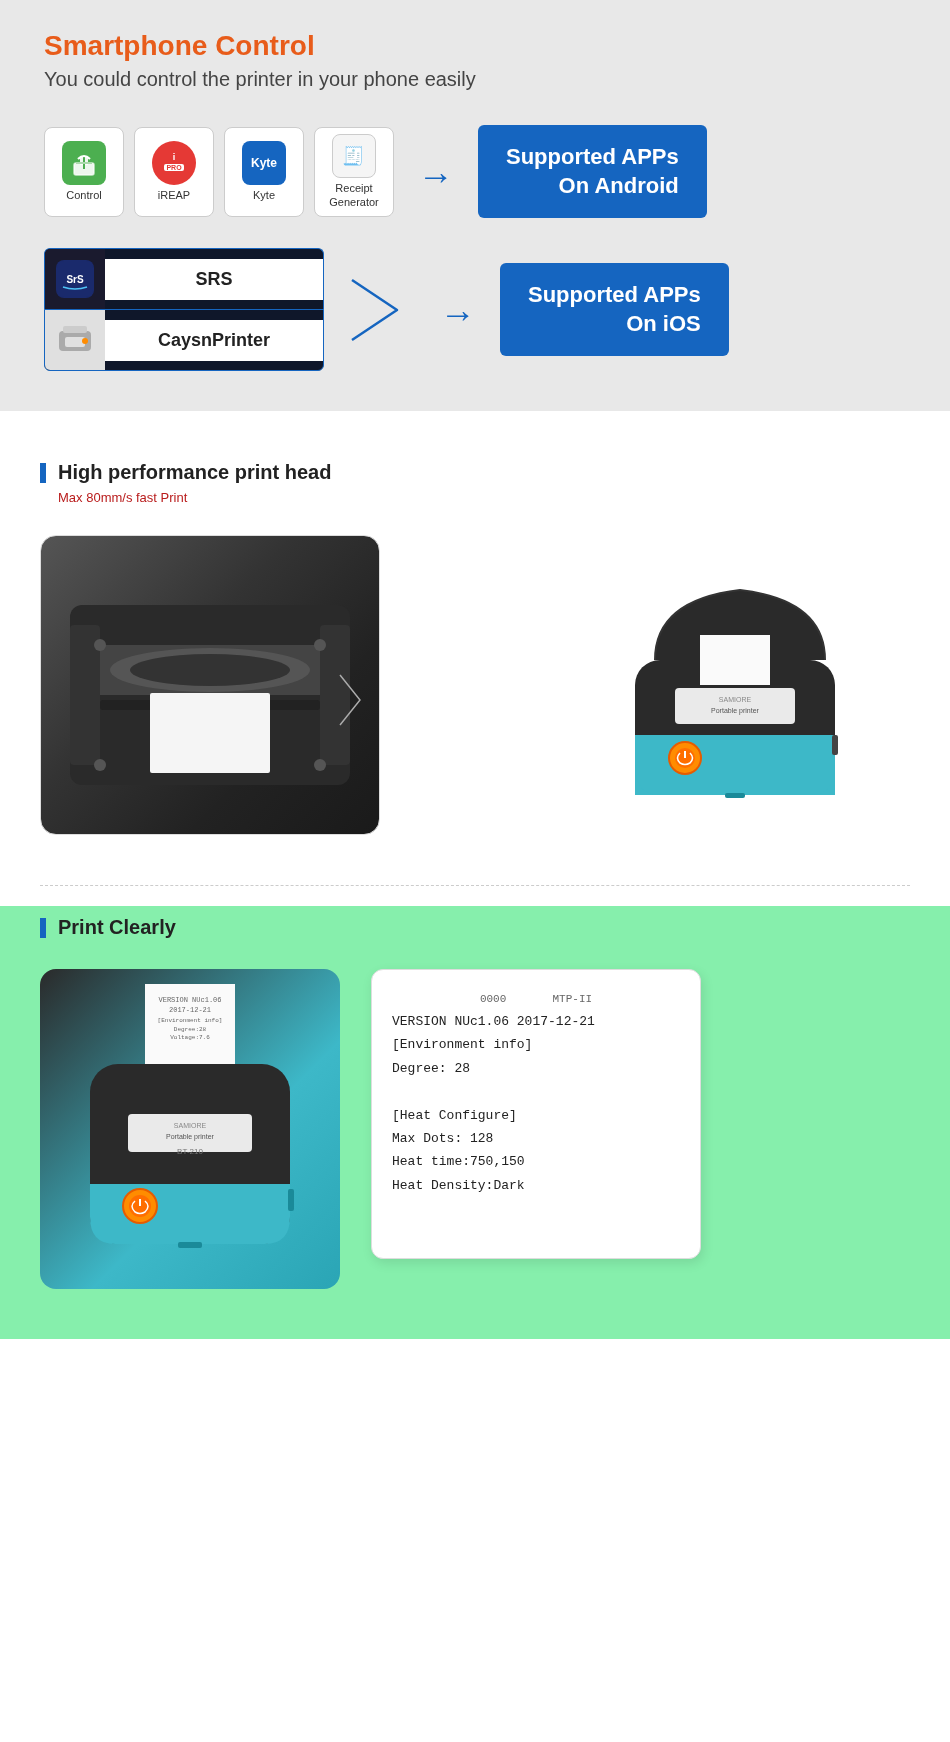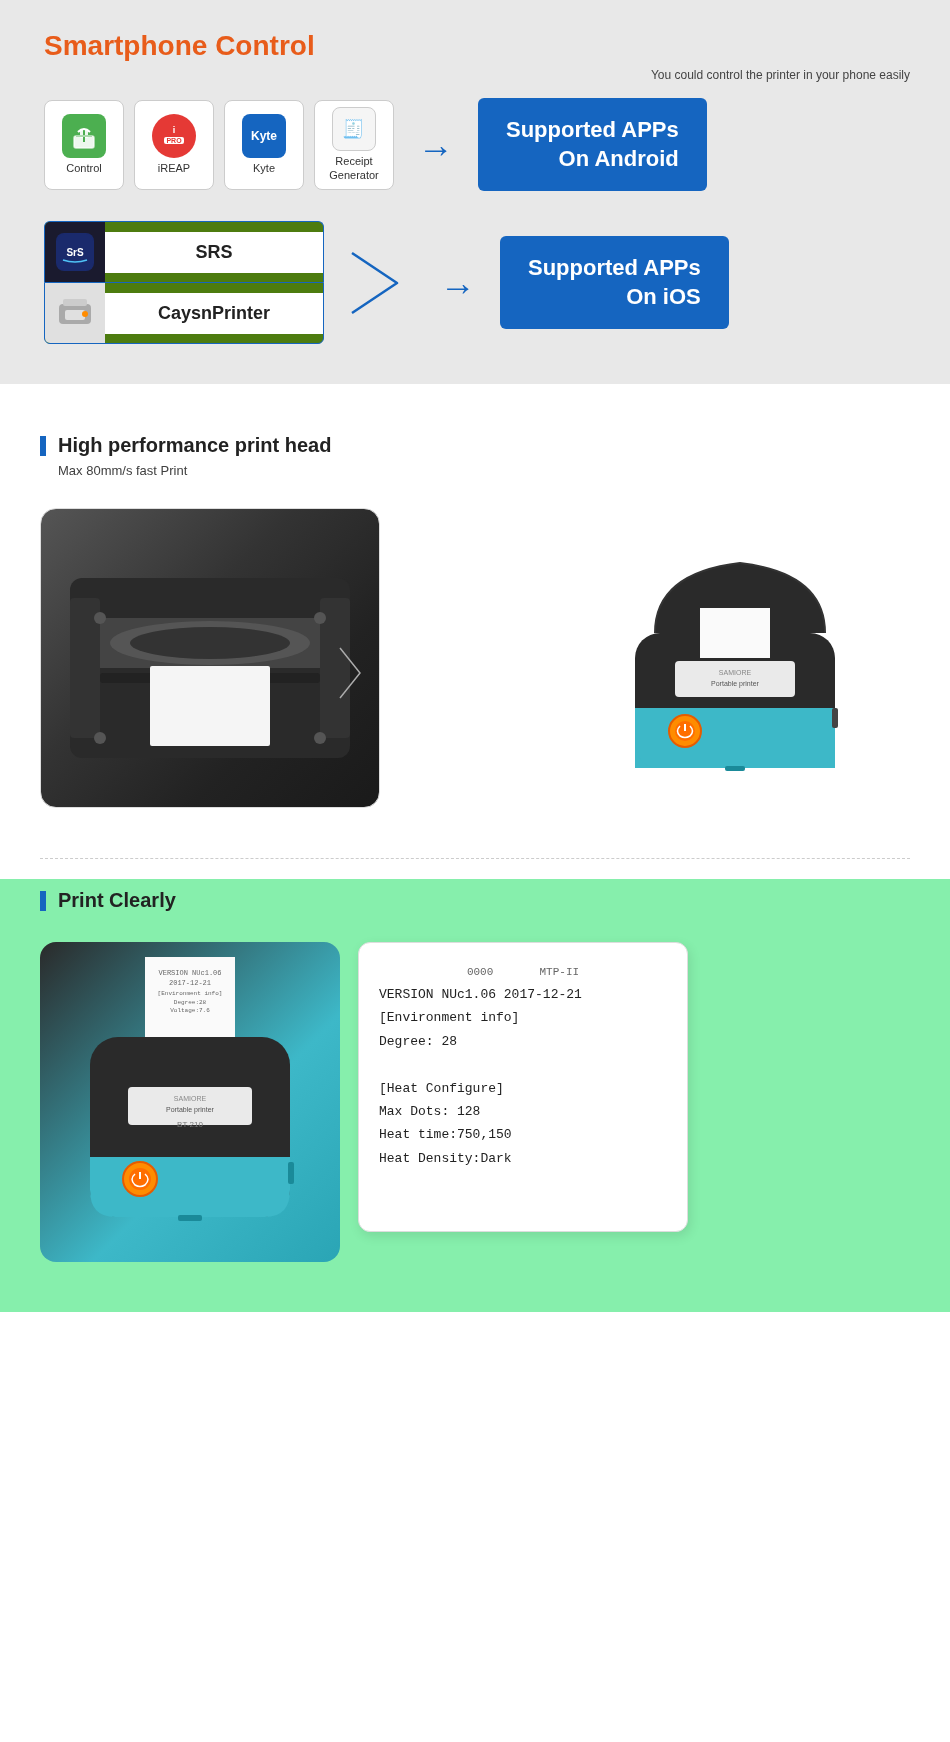--- a/index.html
+++ b/index.html
@@ -16,23 +16,22 @@
       padding: 30px 40px 40px 44px;
     }
     .section-title {
       color: #e85c1a;
       font-size: 28px;
       font-weight: bold;
       margin-bottom: 6px;
     }
     .section-subtitle {
       color: #444;
-      font-size: 12px;
-      margin-bottom: 16px;
-      text-align: right;
+      font-size: 20px;
+      margin-bottom: 34px;
     }
 
     
     .android-row {
       display: flex;
       align-items: center;
       gap: 14px;
       margin-bottom: 30px;
     }
     .app-icons-group {
@@ -102,21 +101,21 @@
     .ios-apps-stack {
       display: flex;
       flex-direction: column;
       gap: 0;
     }
     .ios-app-row {
       display: flex;
       align-items: center;
       width: 280px;
       border: 1.5px solid #1565c0;
-      background: #4d7c0f;
+      background: #0f172a;
       overflow: hidden;
     }
     .ios-app-row:first-child {
       border-bottom: none;
       border-radius: 6px 6px 0 0;
     }
     .ios-app-row:last-child {
       border-radius: 0 0 6px 6px;
     }
     .ios-icon-box {
@@ -157,21 +156,21 @@
     }
     .feature-title::before {
       content: '';
       display: inline-block;
       width: 6px;
       height: 20px;
       background: #1565c0;
       margin-right: 4px;
     }
     .feature-subtitle {
-      color: #404040;
+      color: #b91c1c;
       font-size: 13px;
       margin-bottom: 30px;
       margin-left: 18px;
     }
 
     .print-images-row {
       display: flex;
       align-items: center;
       justify-content: space-between;
       gap: 20px;
@@ -209,21 +208,21 @@
     }
 
     
     .clearly-section {
       background: #86efac;
       padding: 10px 40px 50px 40px;
     }
 
     .clearly-images-row {
       display: flex;
-      gap: 18px;
+      gap: 31px;
       margin-top: 30px;
       align-items: flex-start;
     }
 
     .printer-angle-img {
       width: 300px;
       height: 320px;
       border-radius: 16px;
       background: linear-gradient(135deg, #2a2a2a 0%, #3db8c8 60%, #2aa5b5 100%);
       position: relative;

